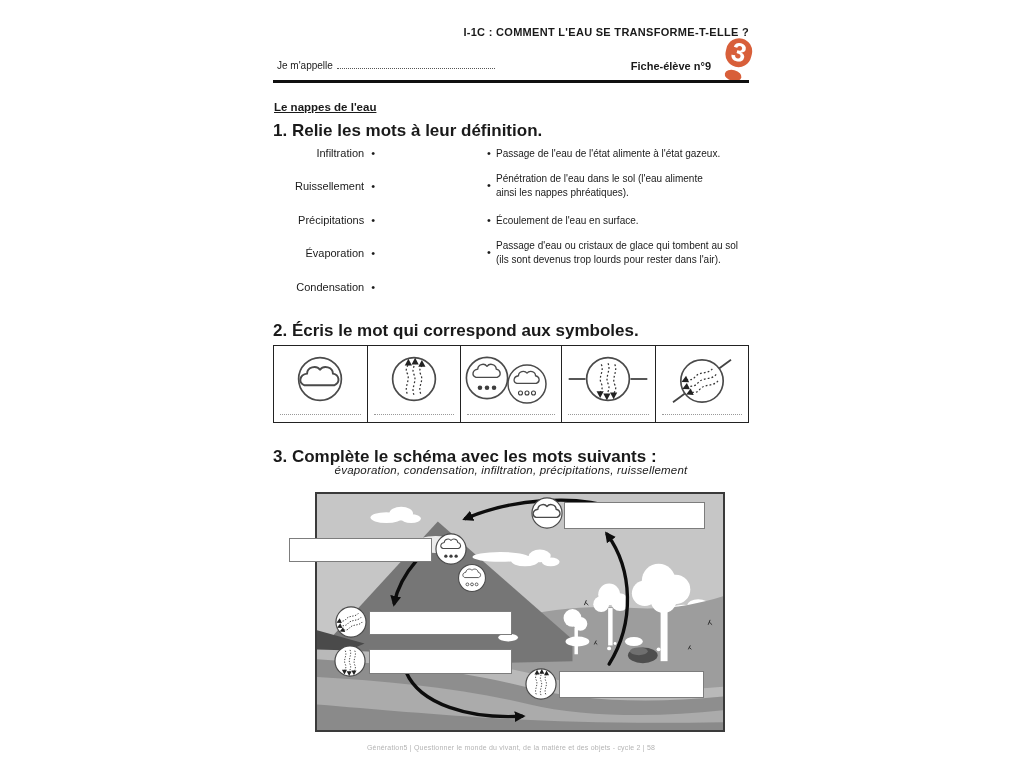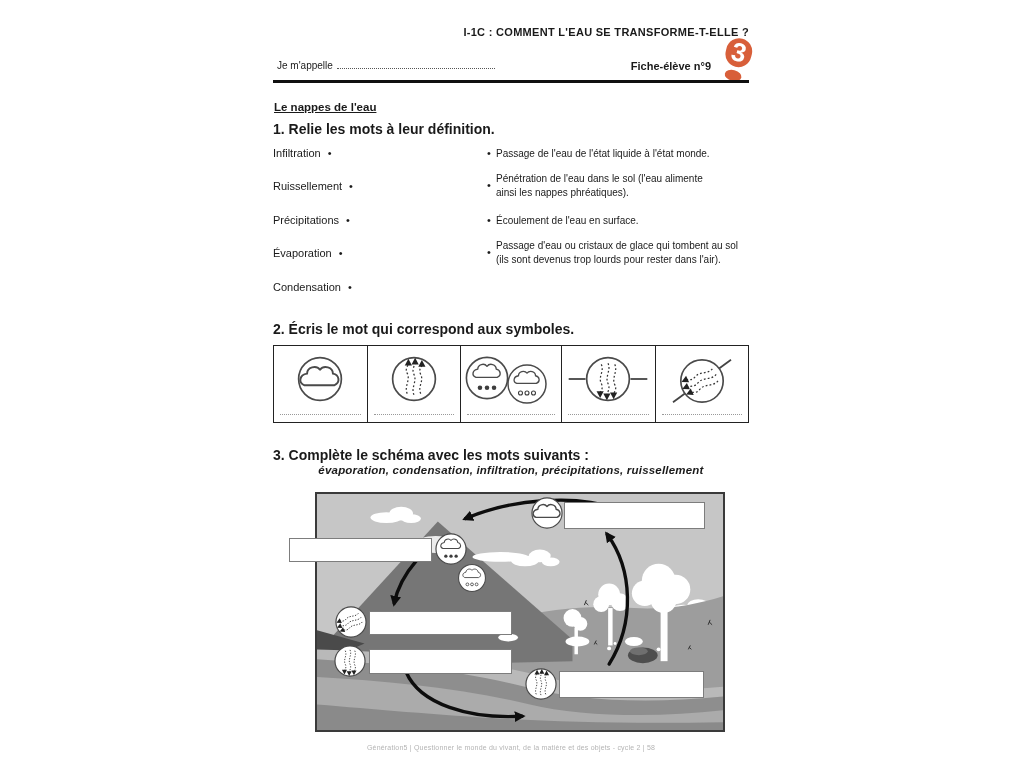--- a/index.html
+++ b/index.html
@@ -10,37 +10,37 @@
   
   .doc-title{position:absolute;top:26px;right:0;font-size:11px;font-weight:bold;letter-spacing:.3px;white-space:nowrap;}
   .name-row{position:absolute;top:58px;left:4px;font-size:10px;white-space:nowrap;}
   .dotline{display:inline-block;width:158px;height:10px;border-bottom:1.5px dotted #555;margin-left:4px;vertical-align:baseline;}
   .fiche-label{position:absolute;top:60px;right:38px;font-size:11px;font-weight:bold;white-space:nowrap;}
   .badge{position:absolute;top:36px;right:-6px;width:36px;height:48px;}
   .head-rule{position:absolute;top:80px;left:0;right:0;height:2.5px;background:#101010;}
 
   
   .section-title{position:absolute;top:101px;left:1px;font-size:11.5px;font-weight:bold;text-decoration:underline;}
-  .ex-heading{position:absolute;left:0;font-size:14px;font-weight:bold;white-space:nowrap;}
-
-  
-  .mw{position:absolute;left:0;width:102px;font-size:11px;white-space:nowrap;}
+  .ex-heading{position:absolute;left:0;font-size:17px;font-weight:bold;white-space:nowrap;}
+
+  
+  .mw{position:absolute;left:0;width:102px;text-align:right;font-size:11px;white-space:nowrap;}
   .mw::after{content:"\2022";margin-left:7px;font-size:11px;}
   .md{position:absolute;left:223px;width:264px;font-size:10px;line-height:13.5px;white-space:pre-line;}
   .md::before{content:"\2022";position:absolute;left:-9px;top:50%;transform:translateY(-50%);font-size:11px;}
 
   
   .sym-table{position:absolute;top:345px;left:0;width:476px;height:78px;display:flex;border:1px solid #222;box-sizing:border-box;background:#fff;}
   .sym-cell{flex:1;position:relative;border-right:1px solid #222;display:flex;justify-content:center;align-items:flex-start;padding-top:6px;}
   .sym-cell:last-child{border-right:none;}
   .answer-line{position:absolute;bottom:7px;left:6px;right:6px;height:1px;border-bottom:1.5px dotted #999;font-size:8px;color:#333;}
   .snow-shift{transform:translate(-10px,8px);}
 
   
-  .word-bank{position:absolute;top:464px;left:0;width:100%;text-align:center;font-size:11.5px;font-style:italic;letter-spacing:.2px;font-weight:bold;}
+  .word-bank{position:absolute;top:464px;left:0;width:100%;text-align:center;font-size:11.5px;font-style:italic;letter-spacing:.2px;}
 
   
   .diagram{position:absolute;top:492px;left:42px;width:410px;height:240px;border:2px solid #3a3a3a;box-sizing:border-box;background:#c6c6c6;}
   .landscape{position:absolute;left:0;top:0;width:100%;height:100%;z-index:1;}
   .arrows{position:absolute;left:0;top:0;width:100%;height:100%;z-index:3;pointer-events:none;}
   .blank{position:absolute;background:#fff;border:1px solid #7d7d7d;box-sizing:border-box;z-index:4;font-size:10px;line-height:22px;padding-left:6px;}
   .node{position:absolute;z-index:5;}
 
   .footer{position:absolute;top:744px;left:0;width:100%;text-align:center;font-size:7px;color:#b4b4b4;letter-spacing:.2px;}
 </style>
@@ -122,21 +122,21 @@
     <div class="section-title">Le nappes de l'eau</div>
 
     <div class="ex-heading" style="top:121px">1. Relie les mots à leur définition.</div>
 
     <div class="mw" style="top:147px">Infiltration</div>
     <div class="mw" style="top:180px">Ruissellement</div>
     <div class="mw" style="top:214px">Précipitations</div>
     <div class="mw" style="top:247px">Évaporation</div>
     <div class="mw" style="top:281px">Condensation</div>
 
-    <div class="md" style="top:147px">Passage de l'eau de l'état liquide à l'état monde.</div>
+    <div class="md" style="top:147px">Passage de l'eau de l'état alimente à l'état gazeux.</div>
     <div class="md" style="top:172px">Pénétration de l'eau dans le sol (l'eau alimente
 ainsi les nappes phréatiques).</div>
     <div class="md" style="top:214px">Écoulement de l'eau en surface.</div>
     <div class="md" style="top:239px">Passage d'eau ou cristaux de glace qui tombent au sol
 (ils sont devenus trop lourds pour rester dans l'air).</div>
 
     <div class="ex-heading" style="top:321px">2. Écris le mot qui correspond aux symboles.</div>
     <div class="sym-table">
       <div class="sym-cell">
         <svg width="54" height="54" viewBox="-24 -24 48 48">

